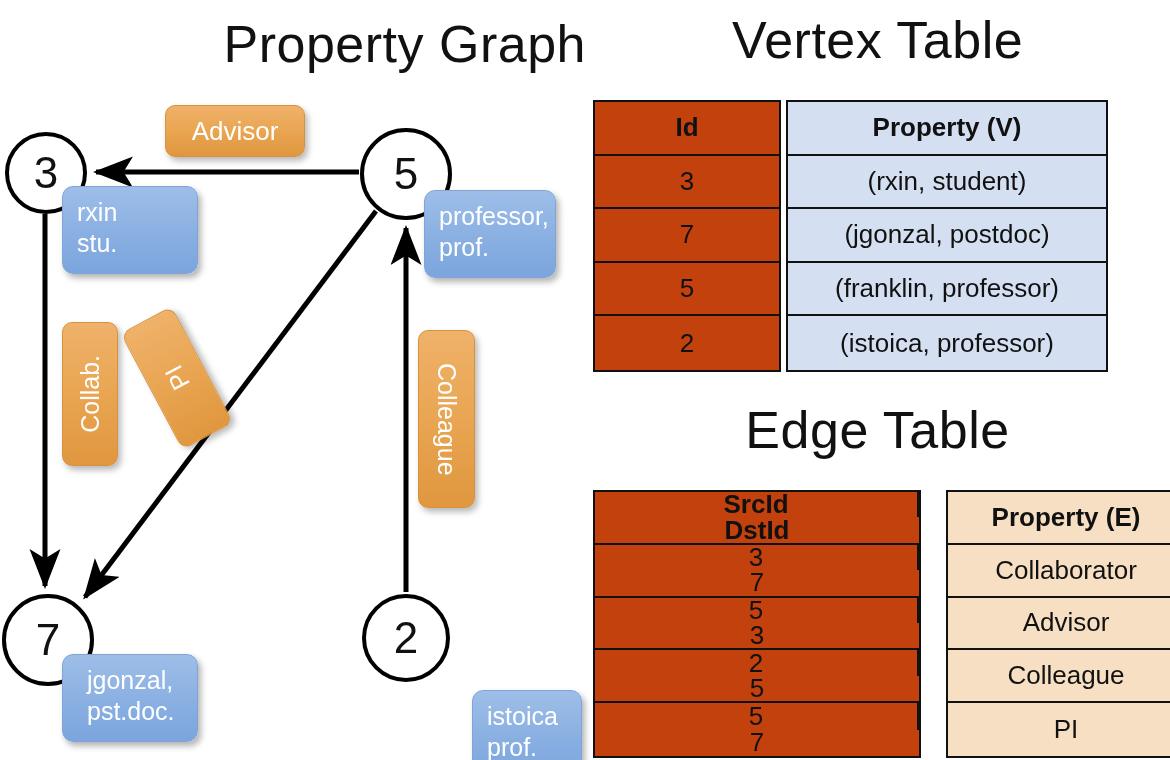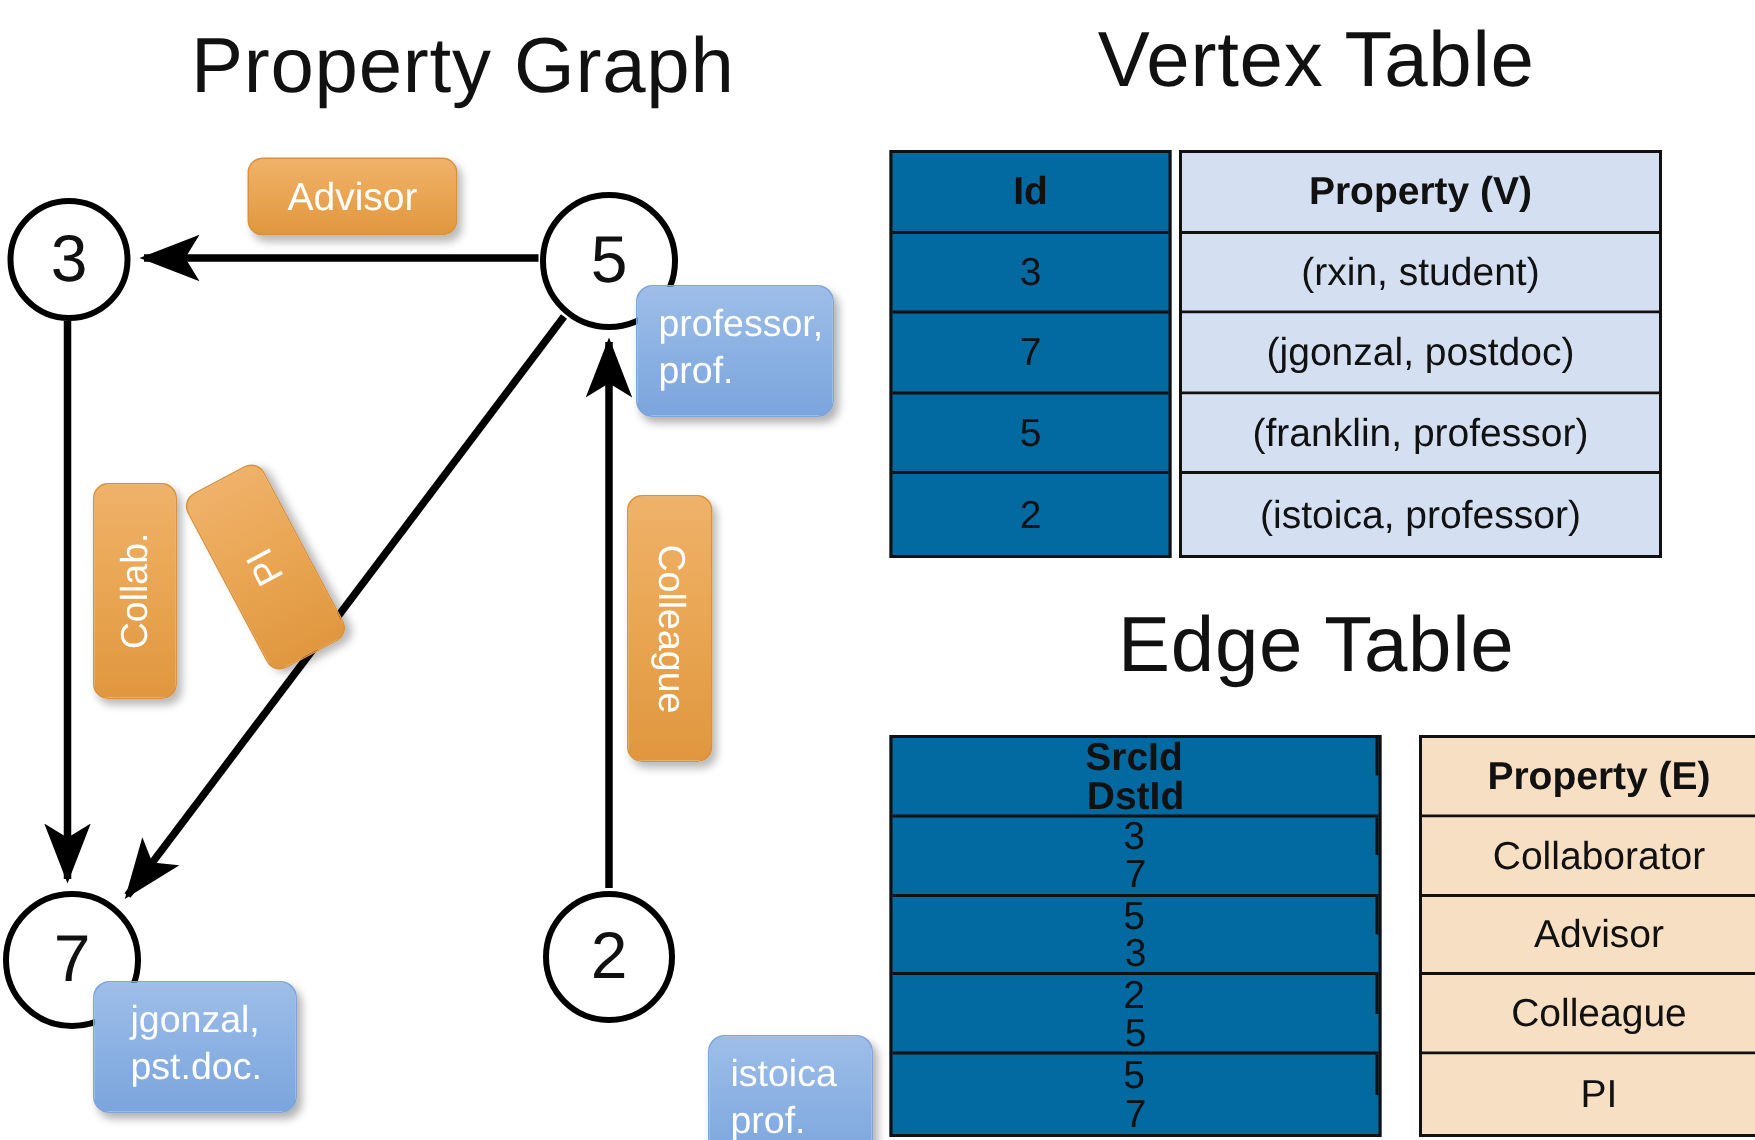--- a/index.html
+++ b/index.html
@@ -27,21 +27,21 @@
   .title {
     position: absolute;
     font-family: "Liberation Sans", sans-serif;
     font-weight: 300;
     font-size: 52px;
     letter-spacing: 0.5px;
     color: #111;
     white-space: nowrap;
     text-align: center;
   }
-  #title-property-graph { left: 16px;   top: 14px;  width: 585px; }
+  #title-property-graph { left: 1px;   top: 14px;  width: 585px; text-align: right; }
   #title-vertex-table   { left: 585px; top: 10px;  width: 585px; }
   #title-edge-table     { left: 585px; top: 400px; width: 585px; }
 
   
   #graph-panel {
     position: absolute;
     left: 0; top: 0;
     width: 585px; height: 760px;
   }
   #graph-svg {
@@ -140,21 +140,21 @@
     text-orientation: mixed;
     transform: rotate(180deg);
     font-size: 25px;
   }
 
   
   .tbl-block {
     position: absolute;
     border: 2px solid #111;
     box-sizing: border-box;
-    background: #0369a1;
+    background: #c2410c;
   }
   .tbl-block .cell {
     border-bottom: 2px solid #111;
     box-sizing: border-box;
     display: flex;
     align-items: center;
     justify-content: center;
     text-align: center;
     font-family: "Liberation Sans", sans-serif;
     font-weight: 300;
@@ -223,20 +223,24 @@
     <div class="node" id="node-5">
       <span>5</span>
     </div>
     <div class="node" id="node-7">
       <span>7</span>
     </div>
     <div class="node" id="node-2">
       <span>2</span>
     </div>
 
+    <div class="vcard" id="card-rxin">
+      <span>rxin</span>
+      <span class="l2">stu.</span>
+    </div>
     <div class="vcard" id="card-franklin">
       <span>professor,</span>
       <span class="l2">prof.</span>
     </div>
     <div class="vcard" id="card-jgonzal">
       <span>jgonzal,</span>
       <span class="l2">pst.doc.</span>
     </div>
     <div class="vcard" id="card-istoica">
       <span>istoica</span>

